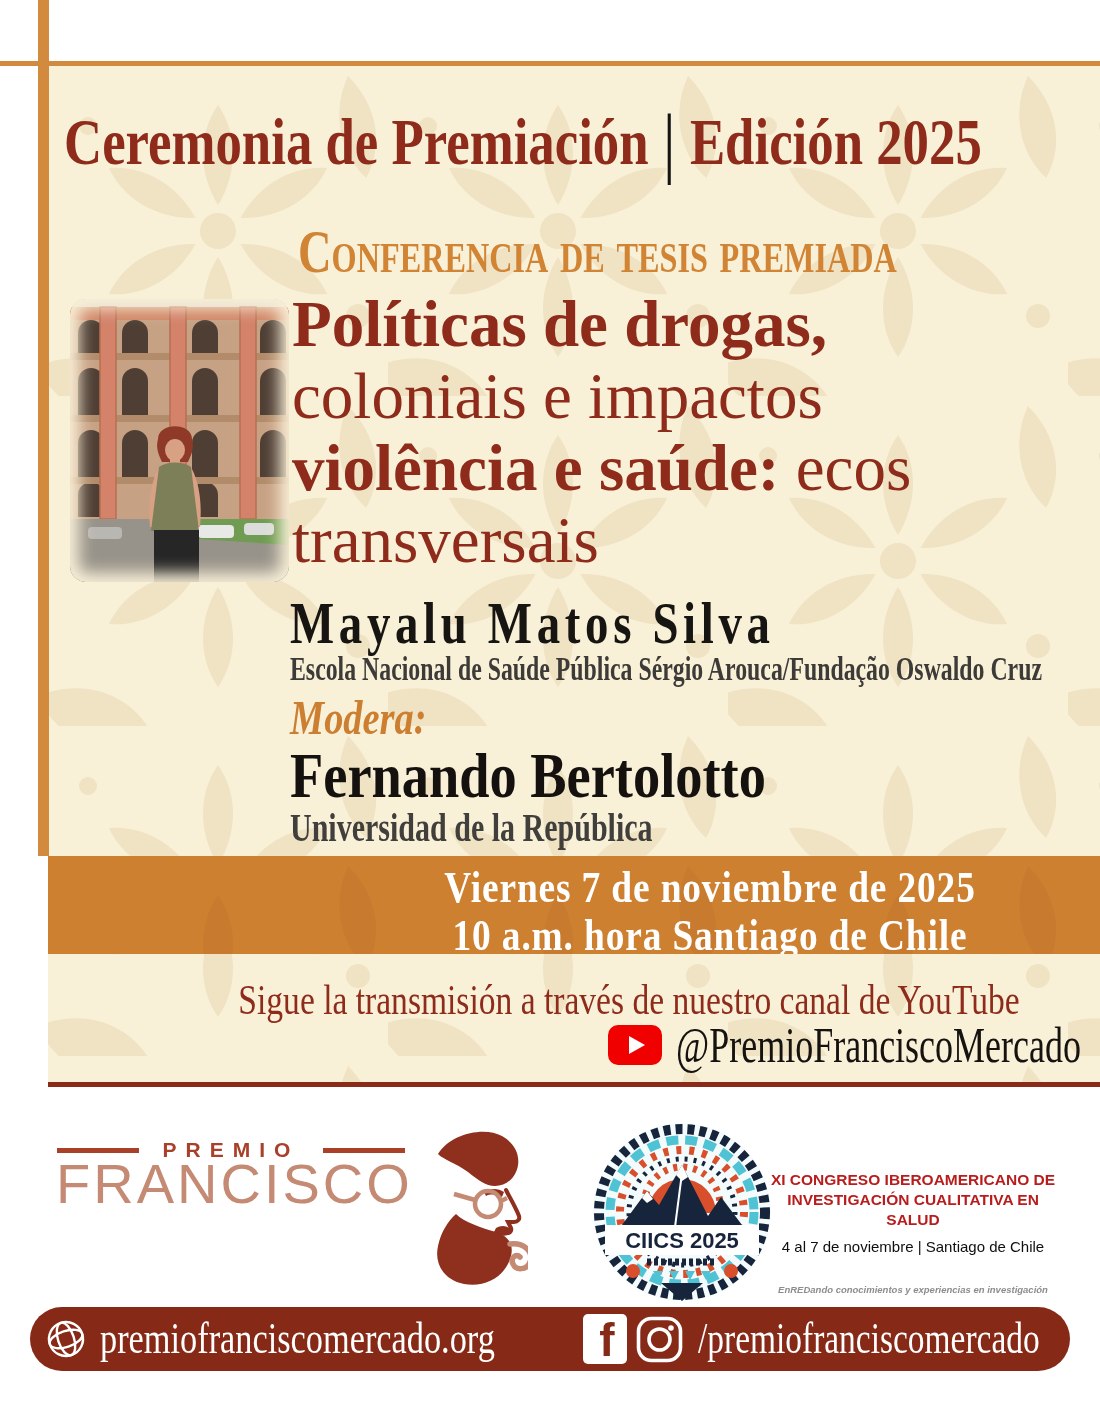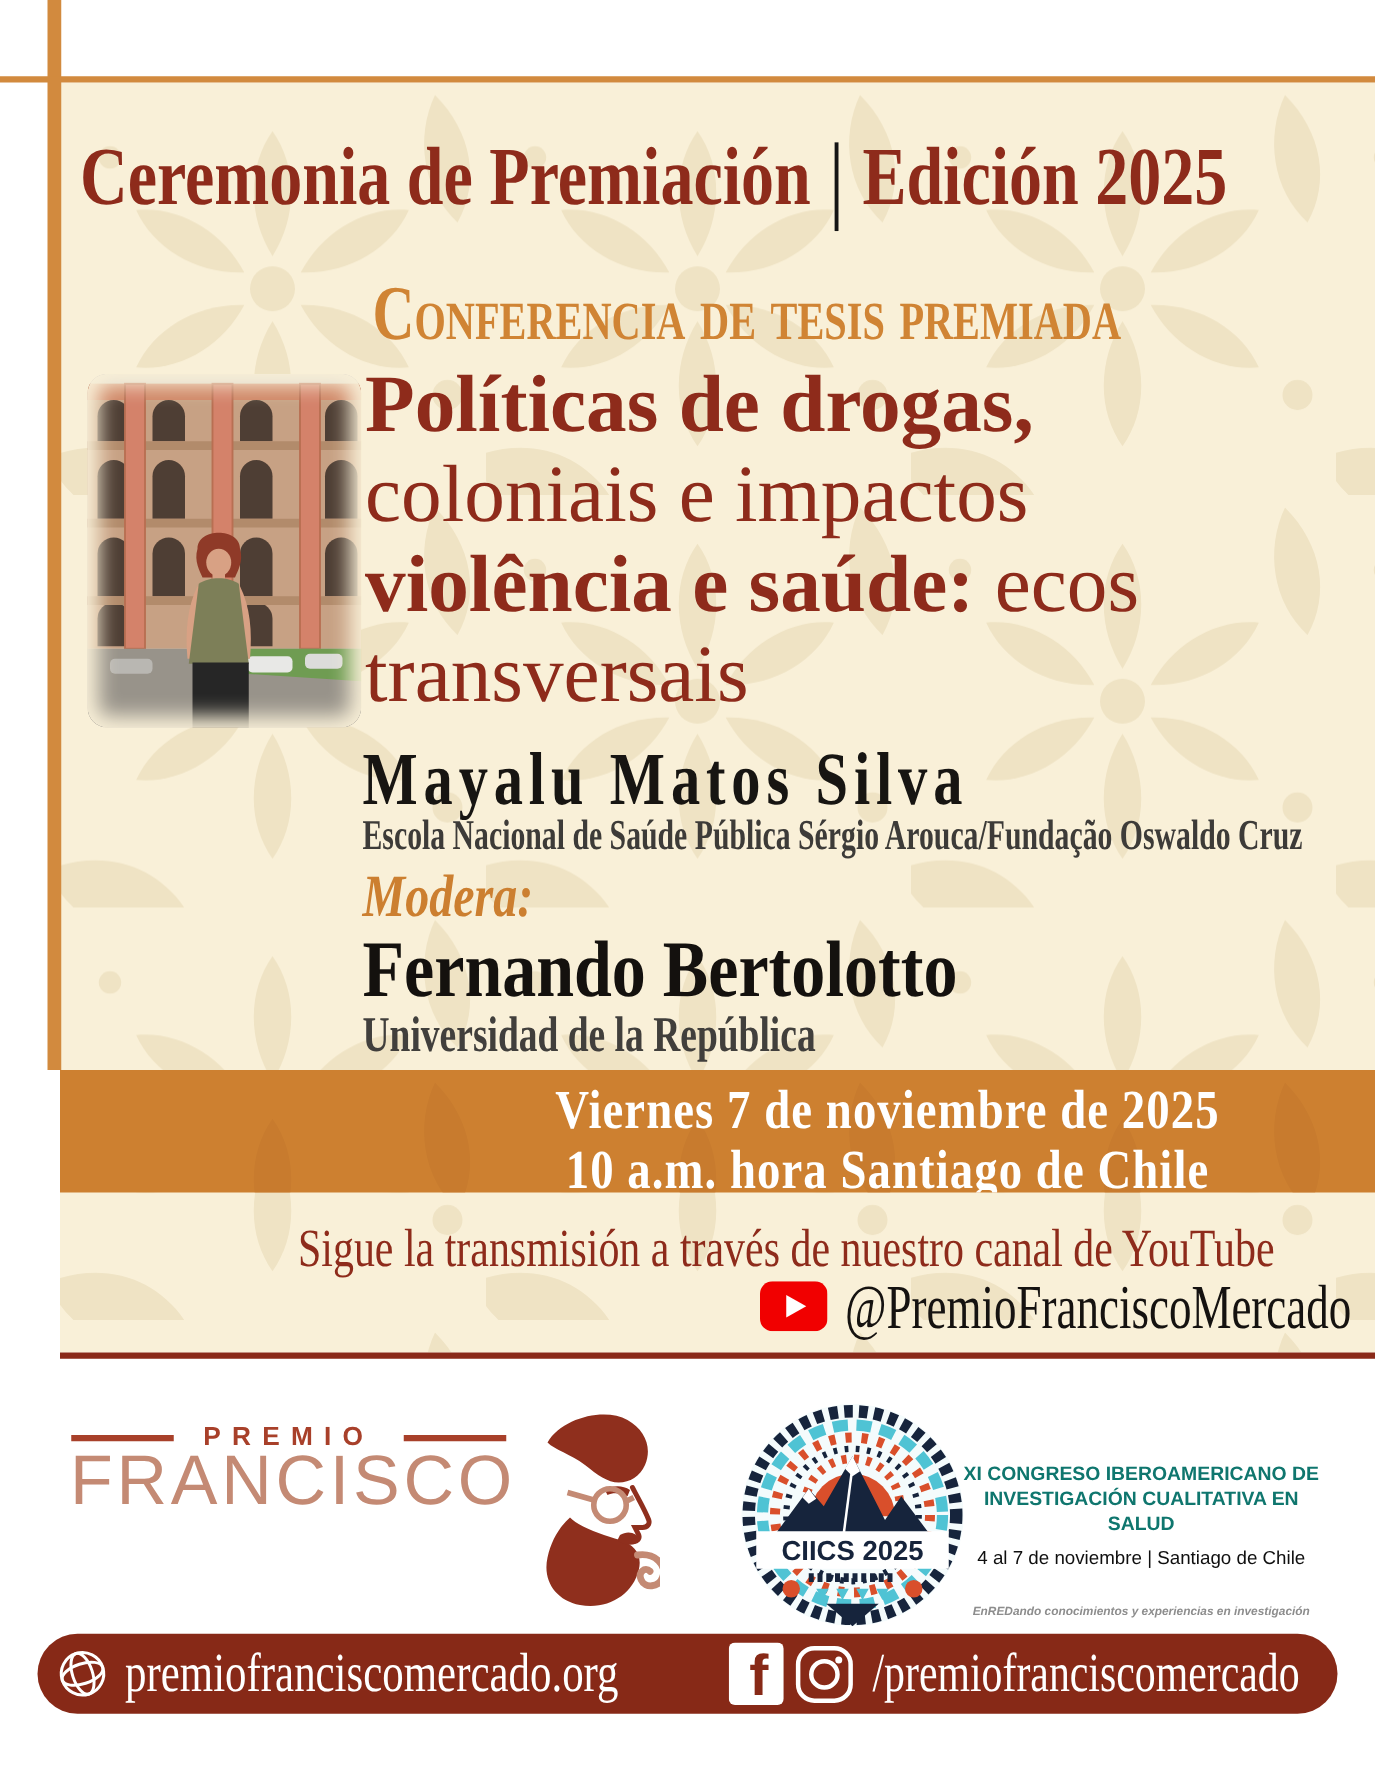--- a/index.html
+++ b/index.html
@@ -54,21 +54,21 @@
               font-family:"Liberation Sans",sans-serif;}
   .premio-dash{width:82px;height:5px;background:#a8402a;}
   .premio-text{font-size:21px;font-weight:bold;letter-spacing:9px;color:#a8402a;white-space:nowrap;}
   .brand-first{left:56px;top:1156px;font-family:"Liberation Sans",sans-serif;font-size:56px;font-weight:400;
                letter-spacing:3px;color:#c48a74;line-height:1;white-space:nowrap;}
   .brand-last{left:56px;top:1212px;font-family:"Liberation Sans",sans-serif;font-size:57px;font-weight:400;
               letter-spacing:16px;color:#9b3420;line-height:1;white-space:nowrap;}
   .face-logo{left:398px;top:1128px;}
   .ciics{left:591px;top:1121px;}
   .congress-name{left:766px;top:1170px;width:294px;text-align:center;font-family:"Liberation Sans",sans-serif;
-                 font-size:15.5px;font-weight:bold;color:#0f766e;line-height:20px;}
+                 font-size:15.5px;font-weight:bold;color:#b91c1c;line-height:20px;}
   .congress-dates{left:766px;top:1238px;width:294px;text-align:center;font-family:"Liberation Sans",sans-serif;
                   font-size:15px;font-weight:normal;color:#0f0f0f;}
   .congress-tagline{left:766px;top:1284px;width:294px;text-align:center;font-family:"Liberation Sans",sans-serif;
                     font-size:9.5px;font-weight:bold;font-style:italic;color:#8d8d8d;}
   
   .footbar{left:30px;top:1307px;width:1040px;height:64px;background:#872917;border-radius:32px;}
   .fb-globe{position:absolute;left:14px;top:10px;}
   .fb-site{position:absolute;left:70px;top:0;line-height:64px;font-size:44px;color:#ffffff;
            transform:scaleX(.78);transform-origin:left center;white-space:nowrap;cursor:pointer;}
   .fb-fbicon{position:absolute;left:553px;top:7px;cursor:pointer;}

